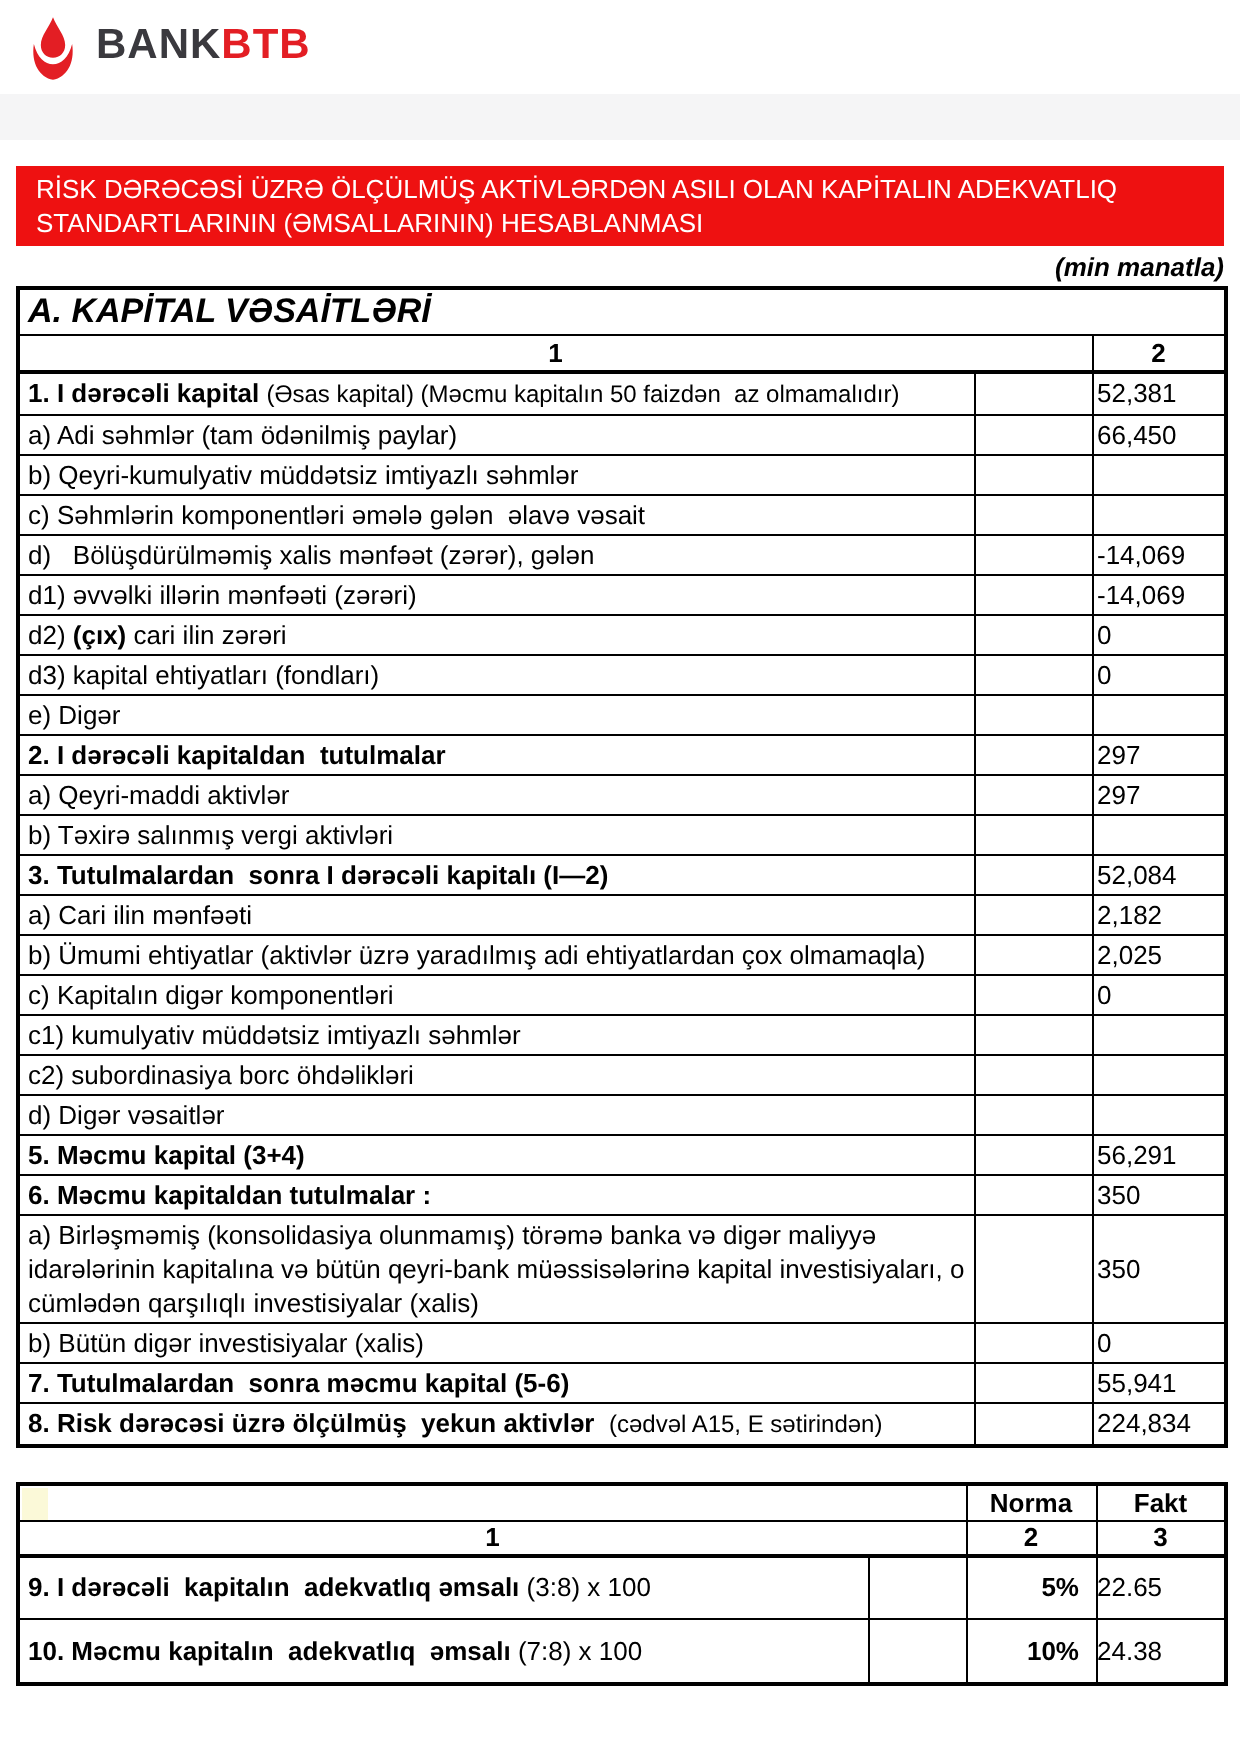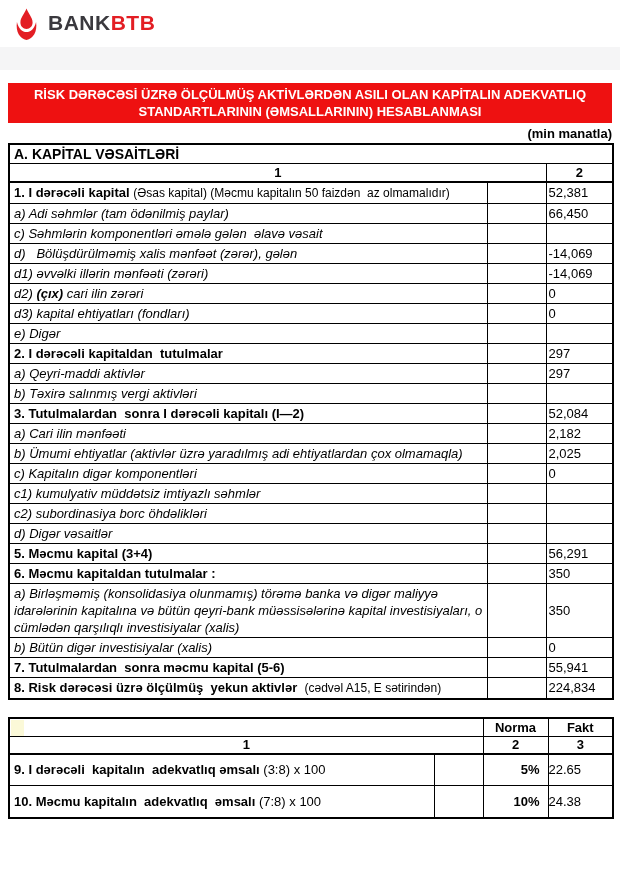--- a/index.html
+++ b/index.html
@@ -22,34 +22,34 @@
   .flame{width:29px;height:36px;flex:0 0 auto;}
   .logo-text{font-size:21px;font-weight:bold;letter-spacing:.5px;line-height:1;padding-top:4px;}
   .logo-bank{color:var(--bank-dark);}
   .logo-btb{color:var(--brand-red);}
 
   .gray-band{height:23px;background:var(--band-gray);margin-top:1px;}
 
   
   .banner{
     margin:13px 8px 0;background:var(--banner-red);color:#fff;
-    text-align:center;font-weight:bold;font-size:13px;line-height:17px;padding:3px 10px 3px;
+    text-align:left;font-weight:normal;font-size:13px;line-height:17px;padding:3px 10px 3px;
   }
 
-  .unit-note{margin:2px 8px 0;text-align:right;font-weight:bold;font-size:13px;height:17px;line-height:17px;}
+  .unit-note{margin:2px 8px 0;text-align:right;font-style:italic;font-weight:bold;font-size:13px;height:17px;line-height:17px;}
 
   
   table{border-collapse:collapse;table-layout:fixed;width:604px;margin:1px 8px 0;}
   td{border:1px solid #000;font-size:13px;padding:0;vertical-align:middle;overflow:hidden;}
   .cap{border:2px solid #000;}
   .cap td{height:18px;}
-  .section-row td{font-weight:bold;font-size:14px;padding:1px 4px;height:19px;}
+  .section-row td{font-weight:bold;font-size:17px;padding:1px 4px;height:19px;font-style:italic;}
   .colhead-row td{text-align:center;font-weight:bold;height:18px;border-bottom-width:2px;}
   td.lbl{padding:1px 3px 1px 4px;line-height:17px;white-space:pre-wrap;}
-  td.lbl.ind{font-style:italic;}
+  td.lbl.ind{}
   td.val{text-align:left;padding:1px 4px 1px 2px;}
   span.b{font-weight:bold;}
   span.s{font-size:12px;}
   span.t{font-weight:normal;}
 
   .ratio{border:2px solid #000;margin-top:17px;}
   .ratio td{height:19px;}
   .ratio .head1 td{font-weight:bold;text-align:center;}
   .ratio .head2 td{font-weight:bold;text-align:center;height:17px;border-bottom-width:2px;}
   .ratio tr.data td{height:32px;}
@@ -96,20 +96,25 @@
       </tr>
     <tr>
           <td class="lbl"><span class="b">1. I dərəcəli kapital </span><span class="s">(Əsas kapital) (Məcmu kapitalın 50 faizdən  az olmamalıdır)</span></td>
           <td class="mid"></td>
           <td class="val">52,381</td>
         </tr>
         <tr>
           <td class="lbl ind"><span class="t">a) Adi səhmlər (tam ödənilmiş paylar)</span></td>
           <td class="mid"></td>
           <td class="val">66,450</td>
+        </tr>
+        <tr>
+          <td class="lbl ind"><span class="t">b) Qeyri-kumulyativ müddətsiz imtiyazlı səhmlər</span></td>
+          <td class="mid"></td>
+          <td class="val"></td>
         </tr>
         <tr>
           <td class="lbl ind"><span class="t">c) Səhmlərin komponentləri əmələ gələn  əlavə vəsait</span></td>
           <td class="mid"></td>
           <td class="val"></td>
         </tr>
         <tr>
           <td class="lbl ind"><span class="t">d)   Bölüşdürülməmiş xalis mənfəət (zərər), gələn</span></td>
           <td class="mid"></td>
           <td class="val">-14,069</td>

